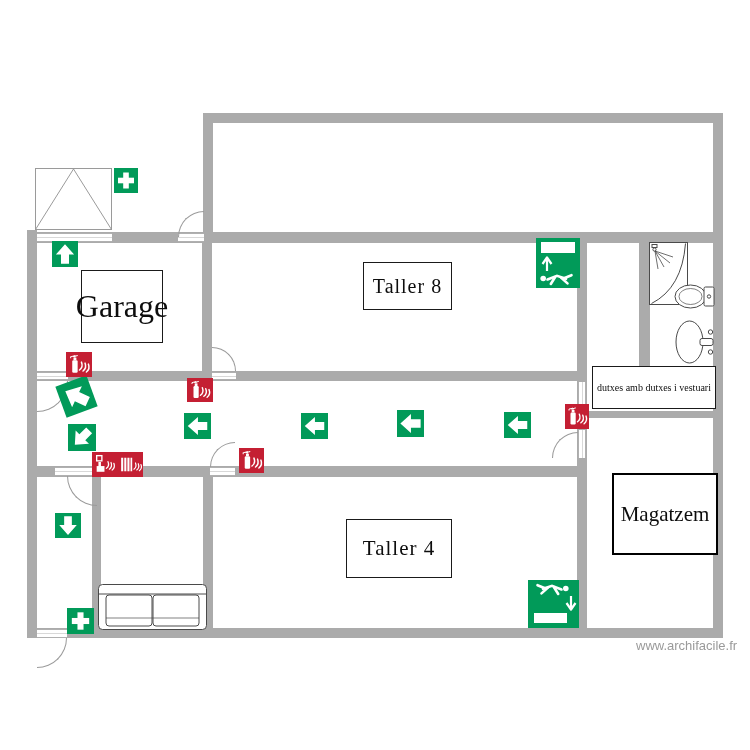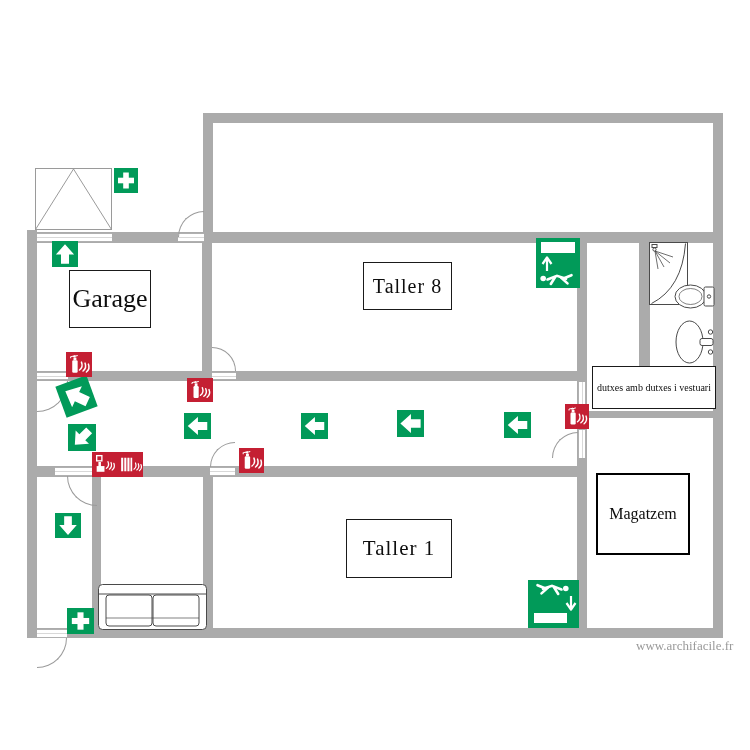--- a/index.html
+++ b/index.html
@@ -18,21 +18,21 @@
   .arc.bl{border-bottom-width:1px;border-left-width:1px;border-bottom-left-radius:100% 100%;}
   .arc.br{border-bottom-width:1px;border-right-width:1px;border-bottom-right-radius:100% 100%;}
   
   .gsign,.rsign{position:absolute;display:flex;align-items:center;justify-content:center;}
   .gsign{background:var(--green);}
   .rsign{background:var(--red);}
   .gsign svg,.rsign svg{display:block;width:100%;height:100%;}
   
   .room-label{position:absolute;background:#fff;border:1px solid #1a1a1a;box-sizing:border-box;
       display:flex;align-items:center;justify-content:center;color:#0d0d0d;white-space:nowrap;}
-  .watermark{position:absolute;font-family:Liberation Serif, serif;color:#9a9a9a;}
+  .watermark{position:absolute;font-family:Liberation Sans, sans-serif;color:#9a9a9a;}
   .fixture{position:absolute;}
   .fixture svg{display:block;width:100%;height:100%;}
 </style>
 </head>
 <body>
 
 <svg width="0" height="0" style="position:absolute" aria-hidden="true">
   <defs>
     <g id="flames" fill="none" stroke="#fff" stroke-width="1.5" stroke-linecap="round">
       <path d="M1 14 Q5 11 3 6"></path>
@@ -161,30 +161,30 @@
   <div class="fixture" style="left:98px;top:584px;width:109px;height:46px">
     <svg viewBox="0 0 109 46">
       <rect x="0.5" y="0.5" width="108" height="45" rx="4" fill="#fff" stroke="#4a4a4a"></rect>
       <path d="M0.5 10 H108.5" stroke="#4a4a4a" fill="none"></path>
       <rect x="8" y="11" width="46" height="31" rx="3" fill="#fff" stroke="#4a4a4a"></rect>
       <rect x="55" y="11" width="46" height="31" rx="3" fill="#fff" stroke="#4a4a4a"></rect>
       <path d="M8 34 H101" stroke="#4a4a4a" fill="none" stroke-width="0.7"></path>
     </svg>
   </div>
 
-  <div class="room-label" style="left:69px;top:270px;width:82px;height:58px;font-size:26px">
+  <div class="room-label" style="left:81px;top:270px;width:82px;height:73px;font-size:32px">
     <span>Garage</span>
   </div>
   <div class="room-label" style="left:363px;top:262px;width:89px;height:48px;font-size:20px;letter-spacing:1px">
     <span>Taller 8</span>
   </div>
   <div class="room-label" style="left:346px;top:519px;width:106px;height:59px;font-size:21px;letter-spacing:1px">
-    <span>Taller 1</span>
-  </div>
-  <div class="room-label" style="left:596px;top:473px;width:94px;height:82px;font-size:16px;border-width:2px;border-color:#000">
+    <span>Taller 4</span>
+  </div>
+  <div class="room-label" style="left:612px;top:473px;width:106px;height:82px;font-size:21px;border-width:2px;border-color:#000">
     <span>Magatzem</span>
   </div>
   <div class="room-label" style="left:592px;top:366px;width:124px;height:43px;font-size:10px">
     <span>dutxes amb dutxes i vestuari</span>
   </div>
 
   <div class="gsign" style="left:52px;top:241px;width:26px;height:26px">
     <svg viewBox="0 0 24 24" style="transform:rotate(90deg)">
         <use href="#arrow-w"></use>
       </svg>

